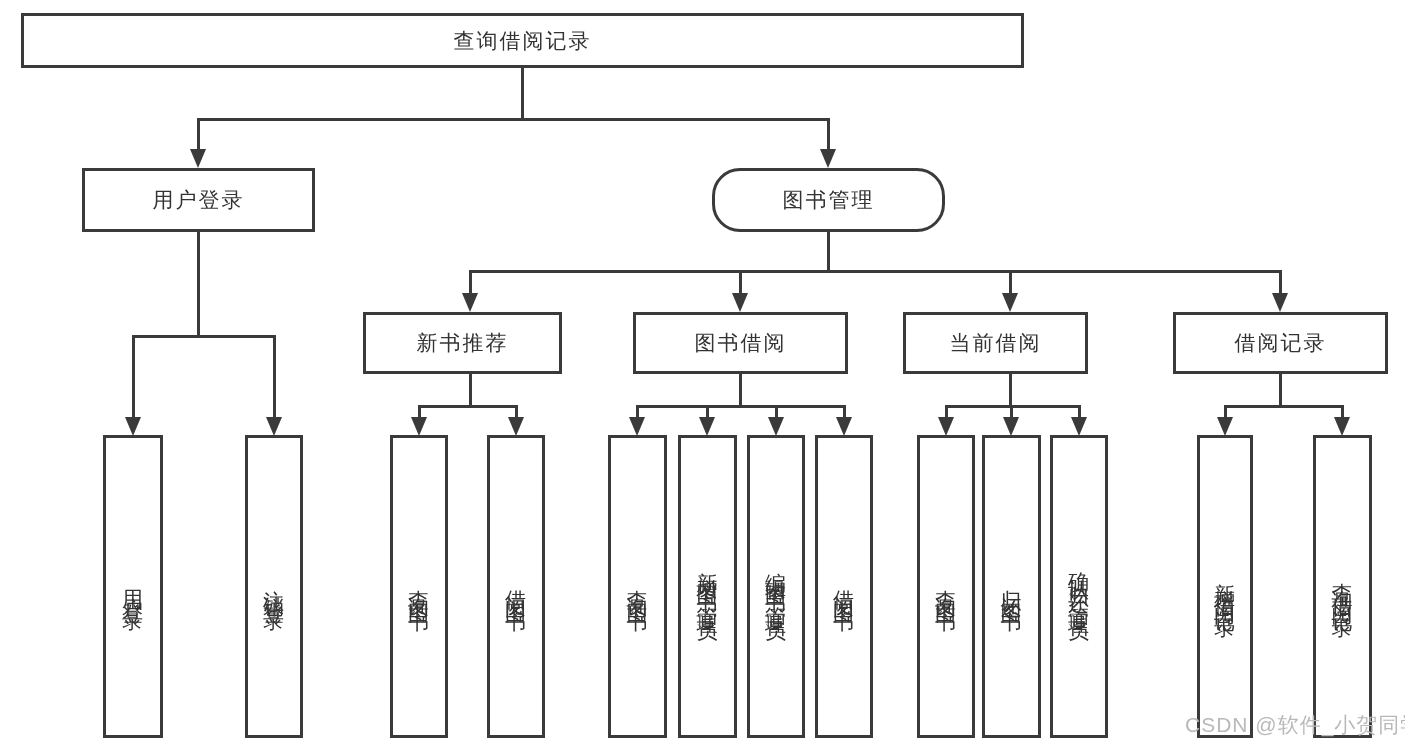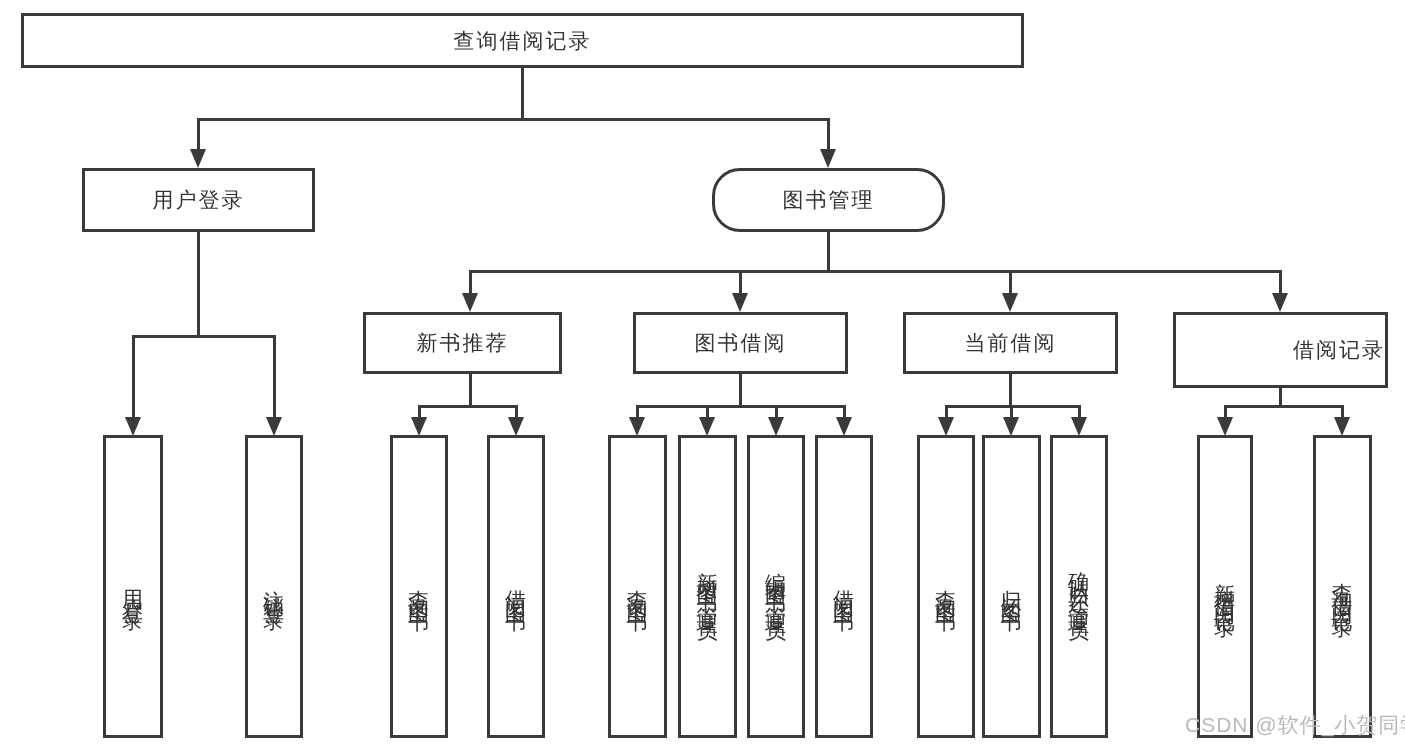--- a/index.html
+++ b/index.html
@@ -76,24 +76,24 @@
   <div class="node nh" style="left:712px; top:168px; width:233px; height:64px;border-radius:28px;">
     <span class="lbl" style="color: rgb(51, 51, 51);">图书管理</span>
   </div>
 
   <div class="node nh" style="left:363px; top:312px; width:199px; height:62px;">
     <span class="lbl" style="color: rgb(51, 51, 51);">新书推荐</span>
   </div>
   <div class="node nh" style="left:633px; top:312px; width:215px; height:62px;">
     <span class="lbl" style="color: rgb(51, 51, 51);">图书借阅</span>
   </div>
-  <div class="node nh" style="left:903px; top:312px; width:215px; height:62px;">
+  <div class="node nh" style="left:903px; top:312px; width:185px; height:62px;">
     <span class="lbl" style="color: rgb(51, 51, 51);">当前借阅</span>
   </div>
-  <div class="node nh" style="left:1173px; top:312px; width:215px; height:76px;justify-content:flex-end;">
+  <div class="node nh" style="left:1173px; top:312px; width:215px; height:62px;">
     <span class="lbl" style="color: rgb(51, 51, 51);">借阅记录</span>
   </div>
 
   <div class="node nv" style="left:103px; top:435px; width:60px; height:303px;">
     <span class="lbl" style="color: rgb(51, 51, 51);">用户登录</span>
   </div>
   <div class="node nv" style="left:245px; top:435px; width:58px; height:303px;">
     <span class="lbl" style="color: rgb(51, 51, 51);">注销登录</span>
   </div>
 

